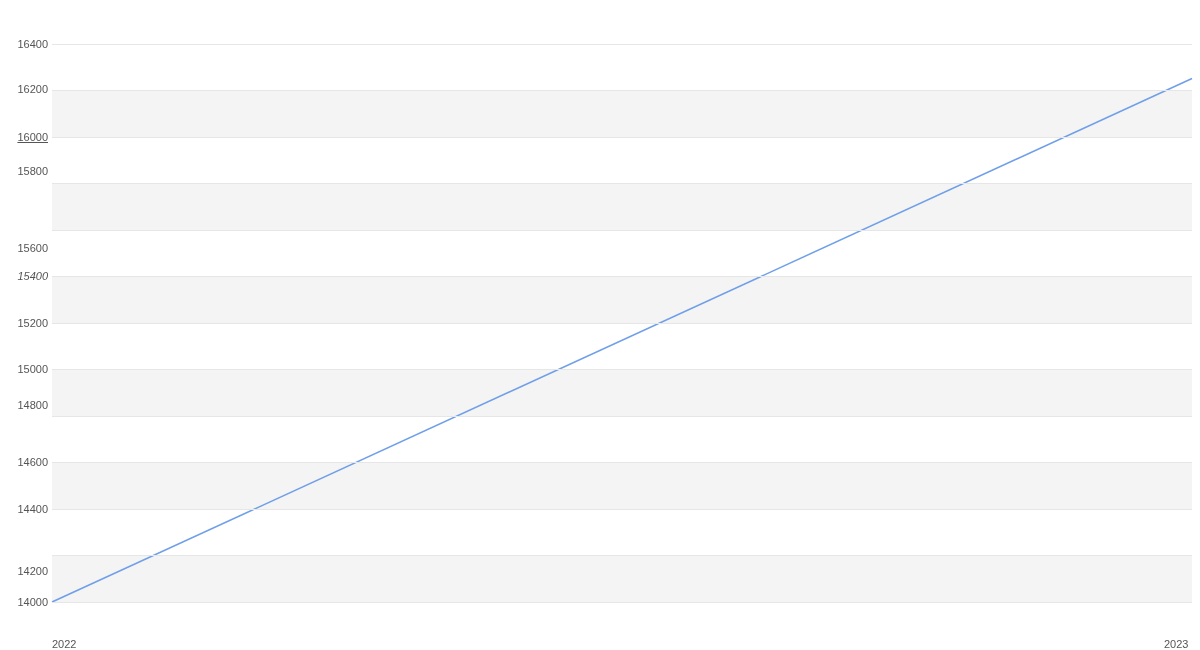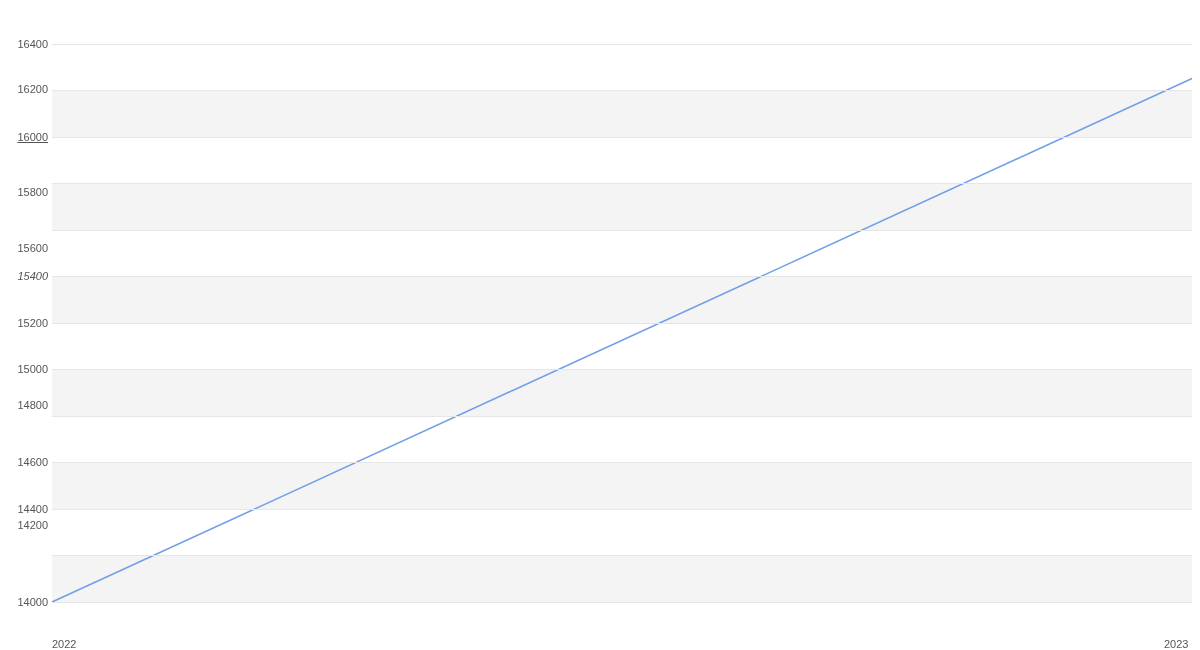--- a/index.html
+++ b/index.html
@@ -95,27 +95,27 @@
       <div class="gridline" style="top: 337.347px;"></div>
       <div class="gridline" style="top: 290.816px;"></div>
       <div class="gridline" style="top: 244.286px;"></div>
       <div class="gridline" style="top: 197.755px;"></div>
       <div class="gridline" style="top: 151.224px;"></div>
       <div class="gridline" style="top: 104.694px;"></div>
       <div class="gridline" style="top: 58.1633px;"></div>
       <div class="gridline" style="top: 11.6327px;"></div>
     </div>
 <div class="y-tick" style="top: 602px;">14000</div>
-    <div class="y-tick" style="top: 525px; text-align: right;">14200</div>
+    <div class="y-tick" style="top: 571px; text-align: right;">14200</div>
     <div class="y-tick" style="top: 508.939px;">14400</div>
     <div class="y-tick" style="top: 462.408px;">14600</div>
     <div class="y-tick" style="top: 405px;">14800</div>
     <div class="y-tick" style="top: 369.347px;">15000</div>
     <div class="y-tick" style="top: 322.816px;">15200</div>
     <div class="y-tick" style="top: 276.286px; font-style: italic;">15400</div>
     <div class="y-tick" style="top: 220px; margin-top: 28px;">15600</div>
-    <div class="y-tick" style="top: 192px;">15800</div>
+    <div class="y-tick" style="top: 171px;">15800</div>
     <div class="y-tick" style="top: 136.694px; text-decoration: underline;">16000</div>
     <div class="y-tick" style="top: 89px;">16200</div>
     <div class="y-tick" style="top: 43.6327px;">16400</div>
     <div class="x-tick" style="left: 52px;">2022</div>
     <div class="x-tick" style="left: 1164px;">2023</div>
   </div>
 
 </body></html>

